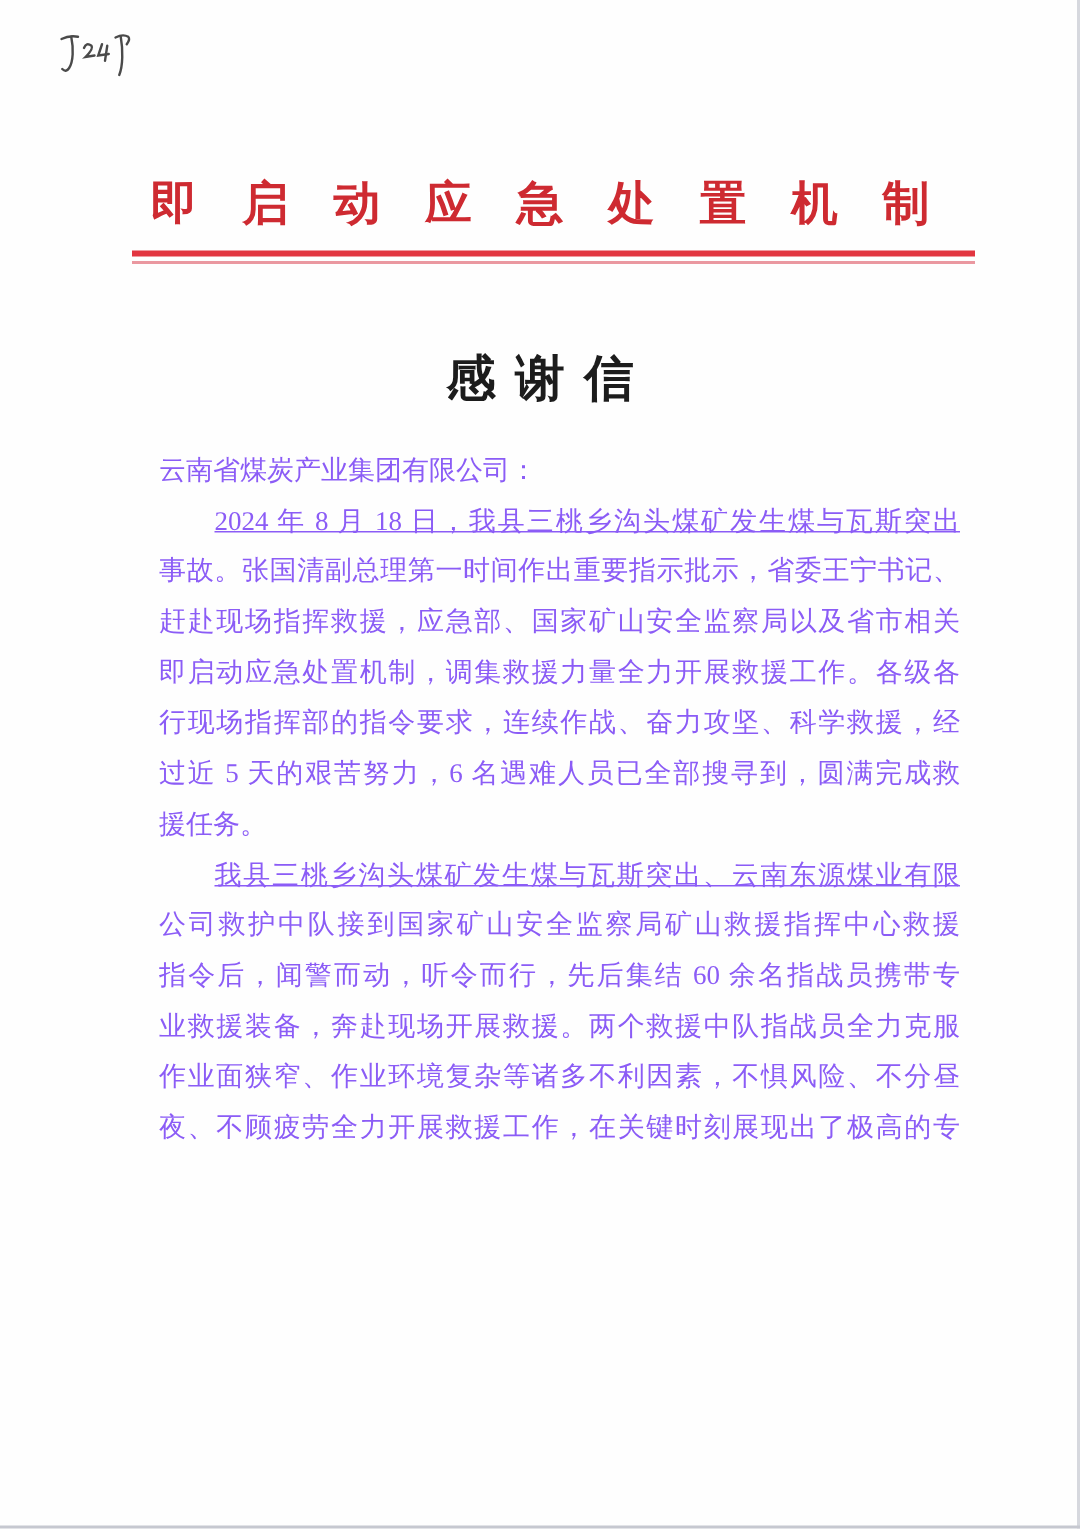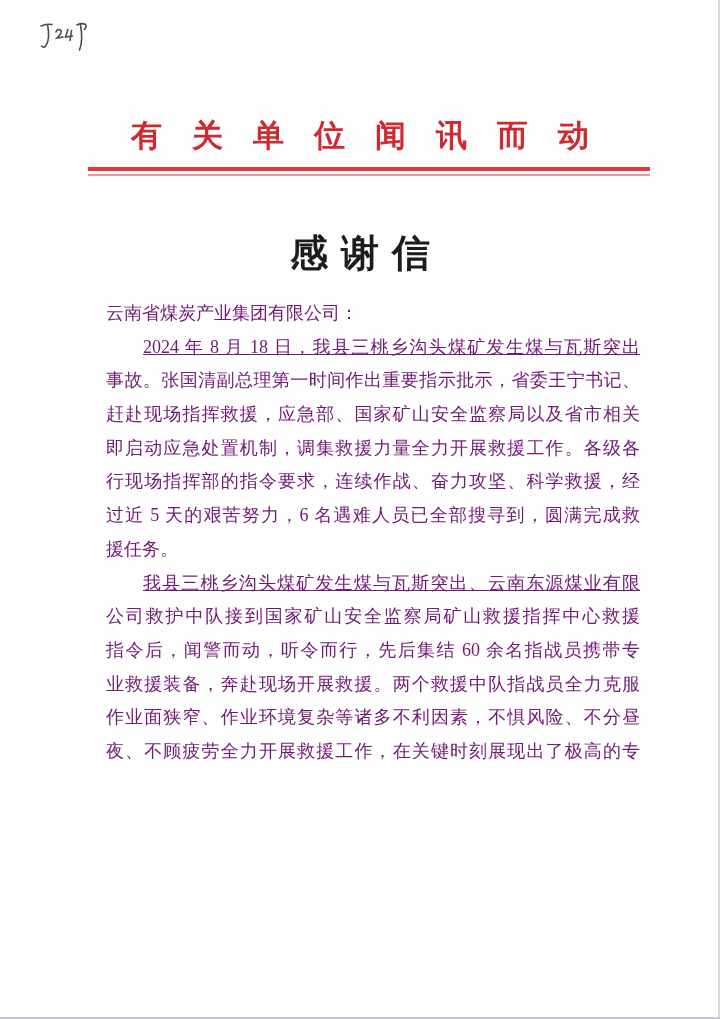--- a/index.html
+++ b/index.html
@@ -25,28 +25,28 @@
     color:#ce2a31;
   }
   .redline{position:absolute;left:88px;top:167px;width:562px;}
   .redline .rl-top{height:4px;background:#e23540;}
   .redline .rl-gap{height:3px;background:transparent;}
   .redline .rl-bot{height:2px;background:#ea98a0;}
 
   
   .doc-title{
     position:absolute;left:0;right:0;top:236px;margin:0;
-    text-align:center;font-size:38px;font-weight:bold;line-height:34px;
+    text-align:center;font-size:33px;font-weight:bold;line-height:34px;
     letter-spacing:13px;padding-left:13px;color:#1c1c1c;
   }
 
   
   .body-block{
     position:absolute;left:106px;top:297px;width:534px;
-    font-size:18px;color:#701a75;line-height:33.7px;
+    font-size:18px;color:#8b5cf6;line-height:33.7px;
   }
   .line{
     height:33.7px;overflow:hidden;
     text-align:justify;text-align-last:justify;
   }
   .line.nojust{text-align:left;text-align-last:left;}
   .line.indent{padding-left:37px;text-decoration:underline;}
 </style>
 </head>
 <body>
@@ -58,21 +58,21 @@
       <path d="M3 10 Q8 7.5 14 8.5"></path>
       <path d="M9.5 8.5 C11 16 11 25 8 29.5 Q6 32.5 3.5 30"></path>
       <path d="M18 16 Q19.5 12 23 14.5 Q24.5 16.5 19 22 L25 21"></path>
       <path d="M30 13.5 L27.5 21 L34.5 20"></path>
       <path d="M33.5 14.5 L32 24.5"></path>
       <path d="M39 9 Q44 6.5 47.5 8.5 Q49 10 46.5 13.5"></path>
       <path d="M42.5 8.5 C44 17 44 28 41.5 34"></path>
     </g>
   </svg>
 
-  <div class="letterhead">有关单位闻讯而动</div>
+  <div class="letterhead">即启动应急处置机制</div>
 
   <div class="redline">
     <div class="rl-top"></div>
     <div class="rl-gap"></div>
     <div class="rl-bot"></div>
   </div>
 
   <h1 class="doc-title">感谢信</h1>
 
   <div class="body-block">

